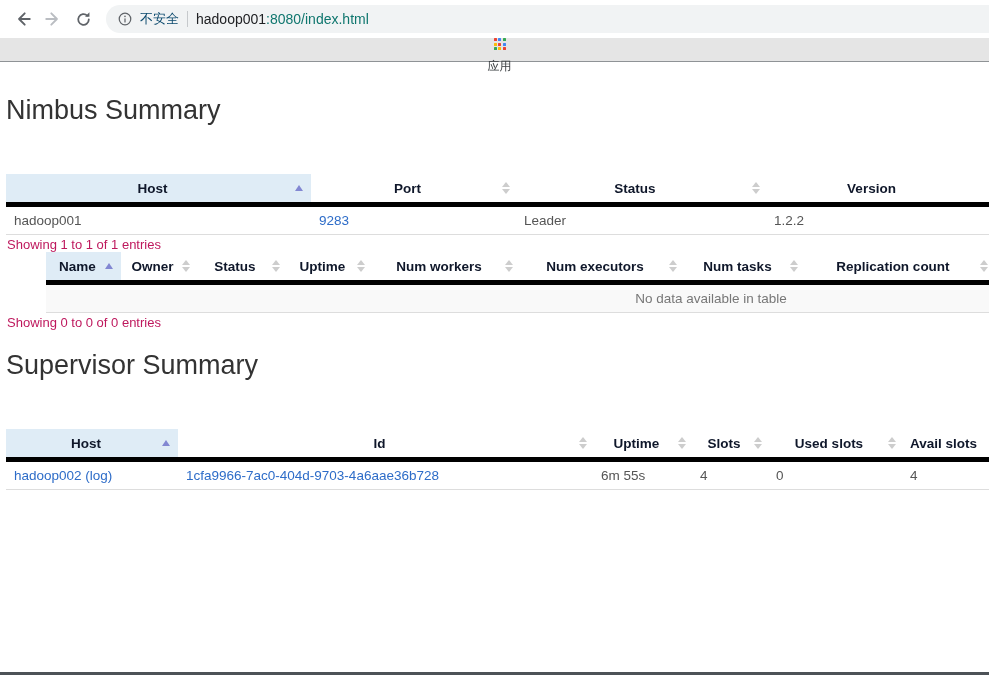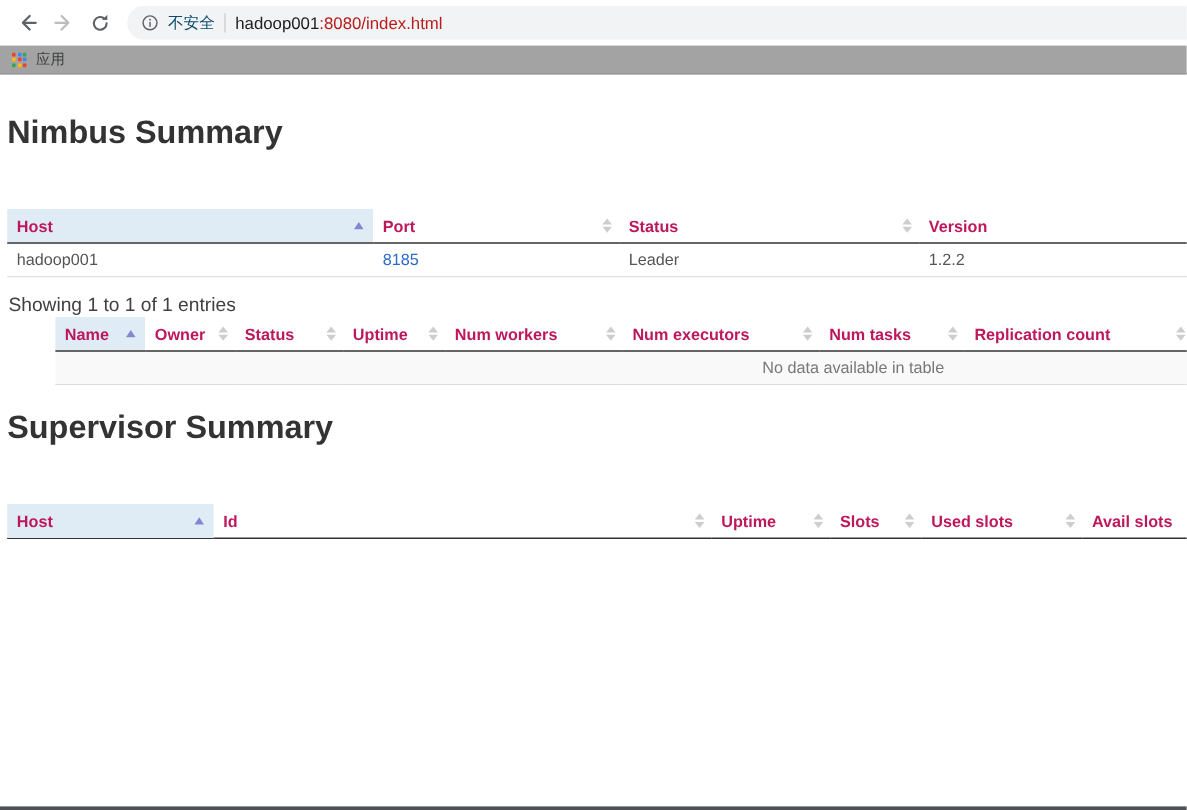--- a/index.html
+++ b/index.html
@@ -12,38 +12,38 @@
   body{width:989px;height:675px;overflow:hidden;position:relative;}
 
   
   .chrome-top{height:38px;display:flex;align-items:center;padding-left:8px;background:#fff;}
   .nav-btn{width:30px;height:30px;display:flex;align-items:center;justify-content:center;border-radius:50%;flex:0 0 auto;}
   .omnibox{flex:1;height:28px;background:#f1f3f4;border-radius:14px 0 0 14px;margin-left:8px;display:flex;align-items:center;padding:0 12px;gap:8px;min-width:0;}
   .omni-sec{font-size:13px;color:#0c4a6e;white-space:nowrap;}
   .omni-sep{width:1px;height:16px;background:#c6c9cc;flex:0 0 auto;}
   .omni-url{font-size:14px;white-space:nowrap;overflow:hidden;}
   .omni-host{color:#202124;}
-  .omni-path{color:#b91c1c;text-align:center;}
-
-  .bookmarks-bar{height:24px;display:flex;align-items:center;padding-left:10px;gap:8px;border-bottom:1px solid #8f9396;background:#a3a3a3;}
+  .omni-path{color:#0f766e;text-align:center;}
+
+  .bookmarks-bar{height:24px;display:flex;align-items:center;padding-left:10px;gap:8px;border-bottom:1px solid #8f9396;background:#e5e5e5;flex-direction:column;}
   .apps-grid{display:grid;grid-template-columns:repeat(3,3px);grid-template-rows:repeat(3,3px);gap:1.5px;}
   .apps-grid i{display:block;width:3px;height:3px;border-radius:0.5px;}
   .bm-label{font-size:12px;color:#3c4043;}
 
   
   .content{padding-left:6px;}
-  h1.section-title{font-size:27px;line-height:1.15;font-weight:700;color:#333;margin:20px 0 48px 0;}
+  h1.section-title{font-size:27px;line-height:1.15;font-weight:400;color:#333;margin:20px 0 48px 0;}
   h1.first{margin-top:33px;}
-  .showing{font-size:16px;color:#404040;margin:15px 0 0 1px;}
+  .showing{font-size:13px;color:#be185d;margin:2px 0 0 1px;}
 
   table{border-collapse:collapse;table-layout:fixed;}
   table.fullw{width:983px;}
   .clip{width:983px;overflow:hidden;margin-left:40px;}
   table.wide{width:1330px;}
-  th{position:relative;text-align:left;font-size:13.5px;font-weight:bold;color:#be185d;padding:7px 20px 6px 8px;border-bottom:1px solid #000000;white-space:nowrap;overflow:hidden;}
+  th{position:relative;text-align:center;font-size:13.5px;font-weight:bold;color:#0f172a;padding:7px 20px 6px 8px;border-bottom:5px solid #000000;white-space:nowrap;overflow:hidden;}
   th.sorted{background:var(--sorted-header-bg);}
   td{font-size:13.5px;color:#555;padding:6px 8px;border-bottom:1px solid #ddd;white-space:nowrap;overflow:hidden;}
   tr.odd td{background:#f9f9f9;}
   td.empty-cell{text-align:center;color:#777;background:#f9f9f9;}
   a{color:var(--link);text-decoration:none;}
 
   
   .sort-both{position:absolute;right:6px;top:50%;margin-top:-6px;display:flex;flex-direction:column;align-items:center;gap:2px;}
   .tri-up{width:0;height:0;border-left:4px solid transparent;border-right:4px solid transparent;border-bottom:5px solid #cdcdcd;}
   .tri-down{width:0;height:0;border-left:4px solid transparent;border-right:4px solid transparent;border-top:5px solid #cdcdcd;}
@@ -118,21 +118,21 @@
         <th><span>Status</span><span class="sort-both">
               <span class="tri-up"></span>
               <span class="tri-down"></span>
             </span></th>
         <th><span>Version</span></th>
       </tr>
     </thead>
     <tbody>
       <tr>
         <td>hadoop001</td>
-        <td><a href="#">8185</a></td>
+        <td><a href="#">9283</a></td>
         <td>Leader</td>
         <td>1.2.2</td>
       </tr>
     </tbody>
   </table>
   <div class="showing">Showing 1 to 1 of 1 entries</div>
 
   <div class="clip">
     <table class="wide">
       <colgroup>
@@ -180,20 +180,21 @@
           <th><span>Assigned Mem (MB)</span></th>
         </tr>
       </thead>
       <tbody>
         <tr>
           <td class="empty-cell" colspan="9">No data available in table</td>
         </tr>
       </tbody>
     </table>
   </div>
+  <div class="showing">Showing 0 to 0 of 0 entries</div>
 
   <h1 class="section-title">Supervisor Summary</h1>
   <table class="fullw">
     <colgroup>
         <col style="width:172px">
         <col style="width:415px">
         <col style="width:99px">
         <col style="width:76px">
         <col style="width:134px">
         <col style="width:87px">
@@ -214,18 +215,26 @@
               <span class="tri-down"></span>
             </span></th>
         <th><span>Used slots</span><span class="sort-both">
               <span class="tri-up"></span>
               <span class="tri-down"></span>
             </span></th>
         <th><span>Avail slots</span></th>
       </tr>
     </thead>
     <tbody>
+      <tr>
+        <td><a href="#">hadoop002 (log)</a></td>
+        <td><a href="#">1cfa9966-7ac0-404d-9703-4a6aae36b728</a></td>
+        <td>6m 55s</td>
+        <td>4</td>
+        <td>0</td>
+        <td>4</td>
+      </tr>
     </tbody>
   </table>
 
 </div>
 
 <div class="bottom-edge"></div>
 
 </body></html>

